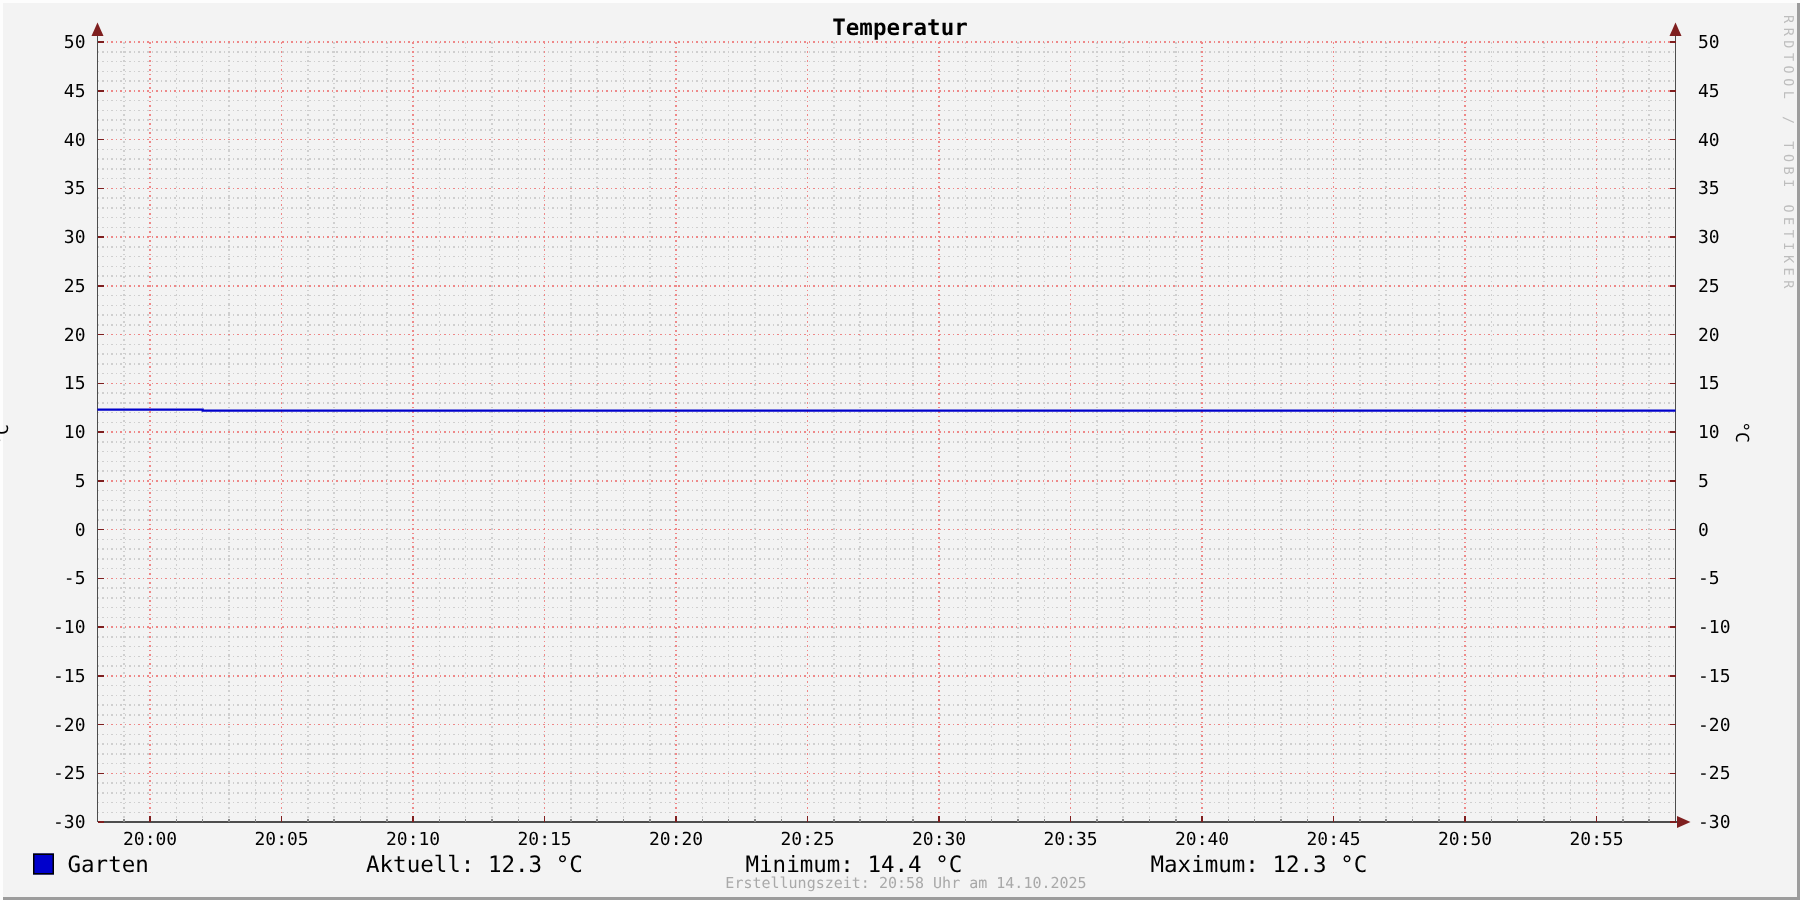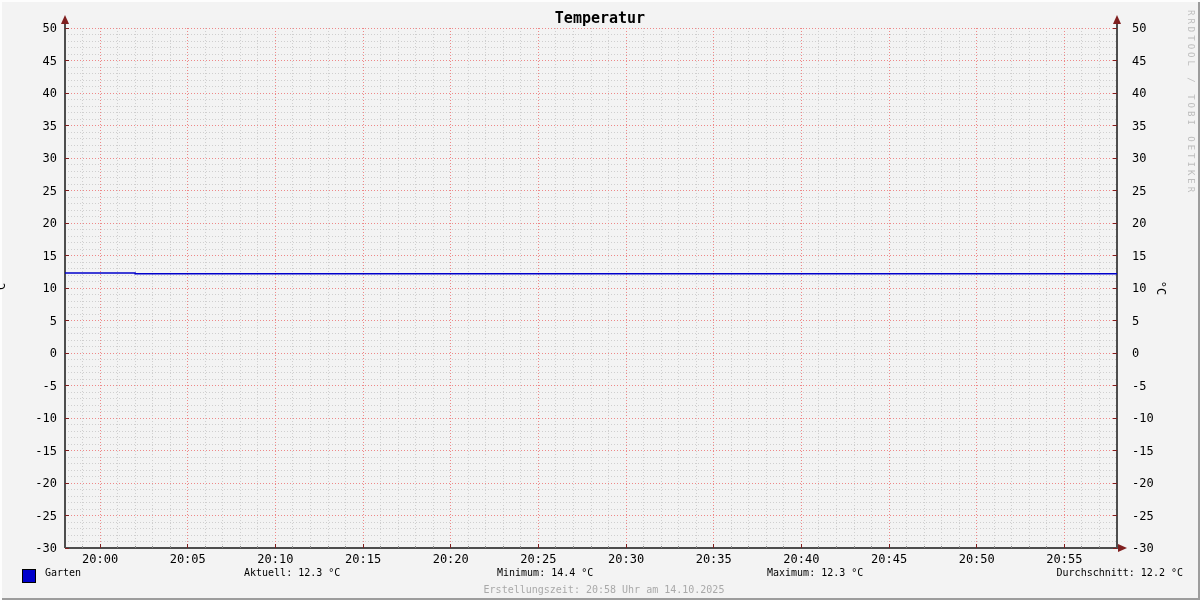--- a/index.html
+++ b/index.html
@@ -19,21 +19,21 @@
   .ylab{
     position:absolute;font-size:12px;color:#000;white-space:nowrap;
   }
   .ylab.left{left:-6px;top:283px;transform:rotate(-90deg);}
   .ylab.right{left:1154px;top:281px;transform:rotate(90deg);}
   .watermark{
     position:absolute;right:4px;top:10px;
     writing-mode:vertical-rl;
     font-size:9px;letter-spacing:3px;color:#bdbdbd;white-space:nowrap;
   }
-  .legend-row{position:absolute;left:0;top:566px;width:1200px;height:18px;font-size:10px;color:#000;}
+  .legend-row{position:absolute;left:0;top:566px;width:1200px;height:18px;font-size:15px;color:#000;}
   .legend-box{
     position:absolute;left:22px;top:3px;width:12px;height:12px;
     border:1px solid #000;
   }
   .legend-name{position:absolute;left:45px;top:1px;}
   .stat{position:absolute;top:1px;white-space:nowrap;}
   .stat.aktuell{left:244px;}
   .stat.minimum{left:497px;}
   .stat.maximum{left:767px;}
   .stat.durchschnitt{right:17px;}
@@ -342,18 +342,17 @@
   <div class="ylab right">°C</div>
 
   <div class="watermark">RRDTOOL / TOBI OETIKER</div>
 
   <div class="legend-row">
     <span class="legend-box" style="background: rgb(0, 0, 204);"></span>
     <span class="legend-name">Garten</span>
     <span class="stat aktuell">Aktuell: 12.3 °C</span>
     <span class="stat minimum">Minimum: 14.4 °C</span>
     <span class="stat maximum">Maximum: 12.3 °C</span>
-    <span class="stat durchschnitt">Durchschnitt: 12.2 °C</span>
   </div>
 
   <div class="footer">Erstellungszeit: 20:58 Uhr am 14.10.2025</div>
 
 </div>
 
 </body></html>

